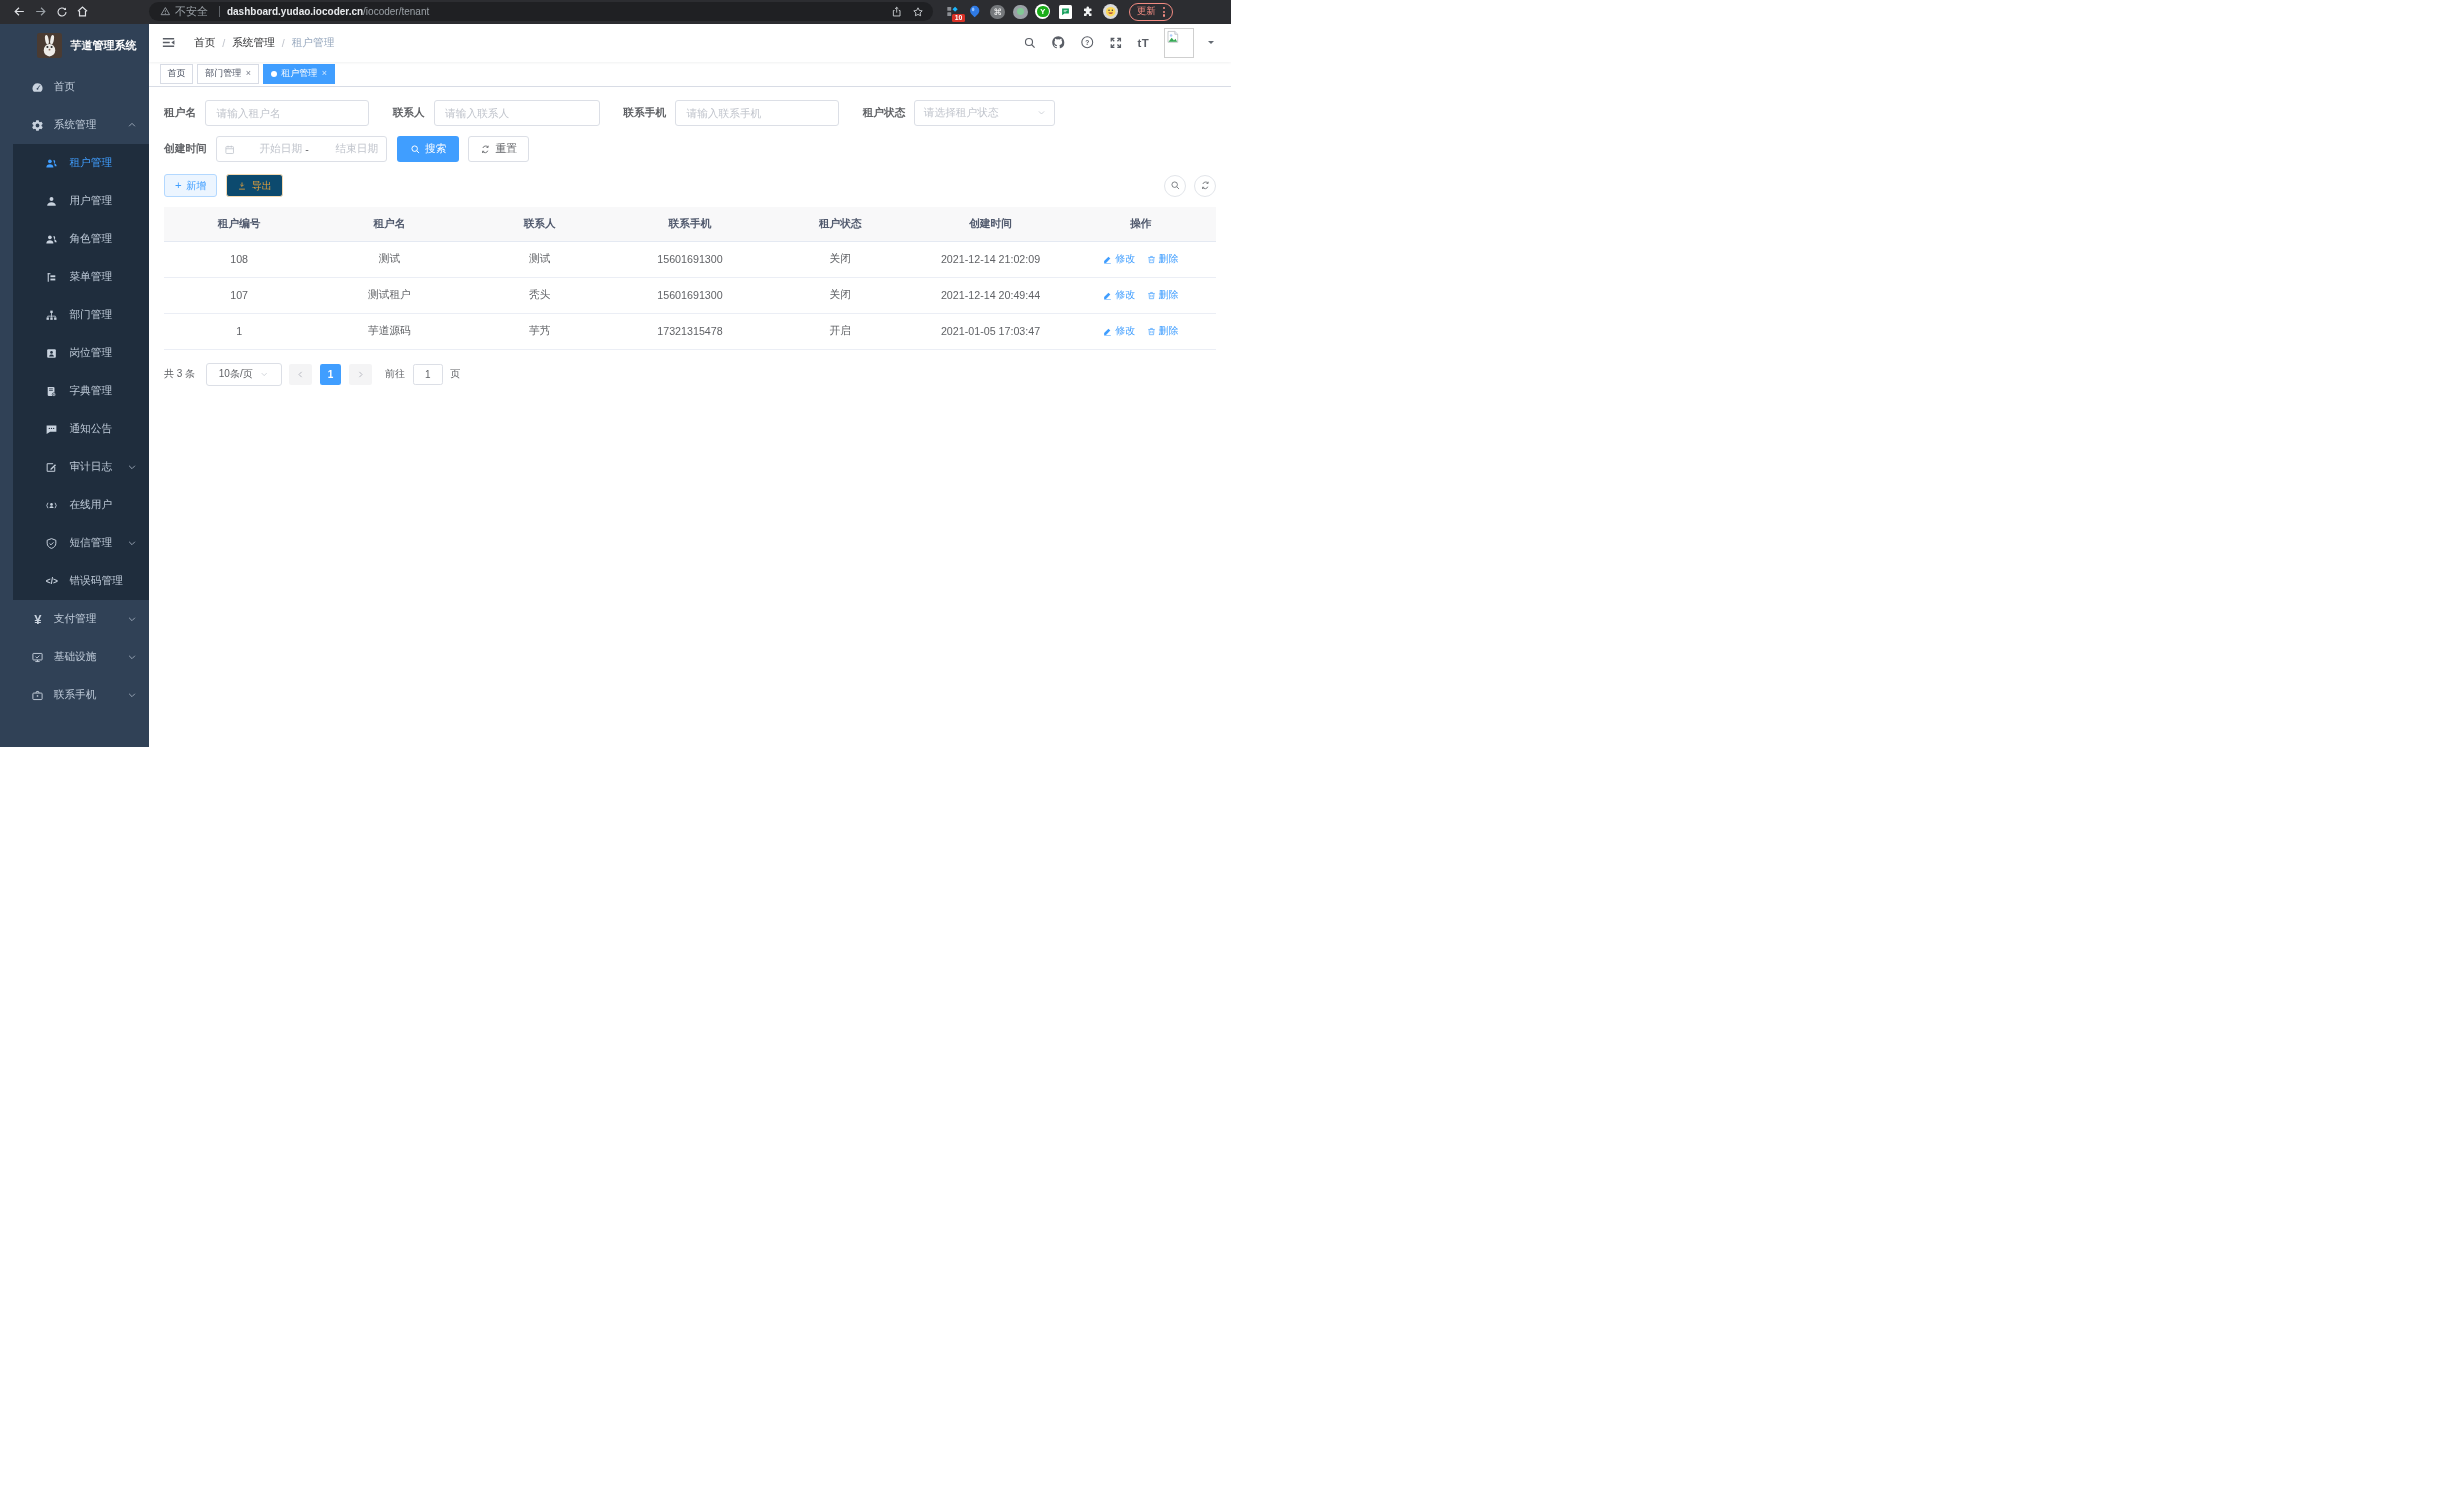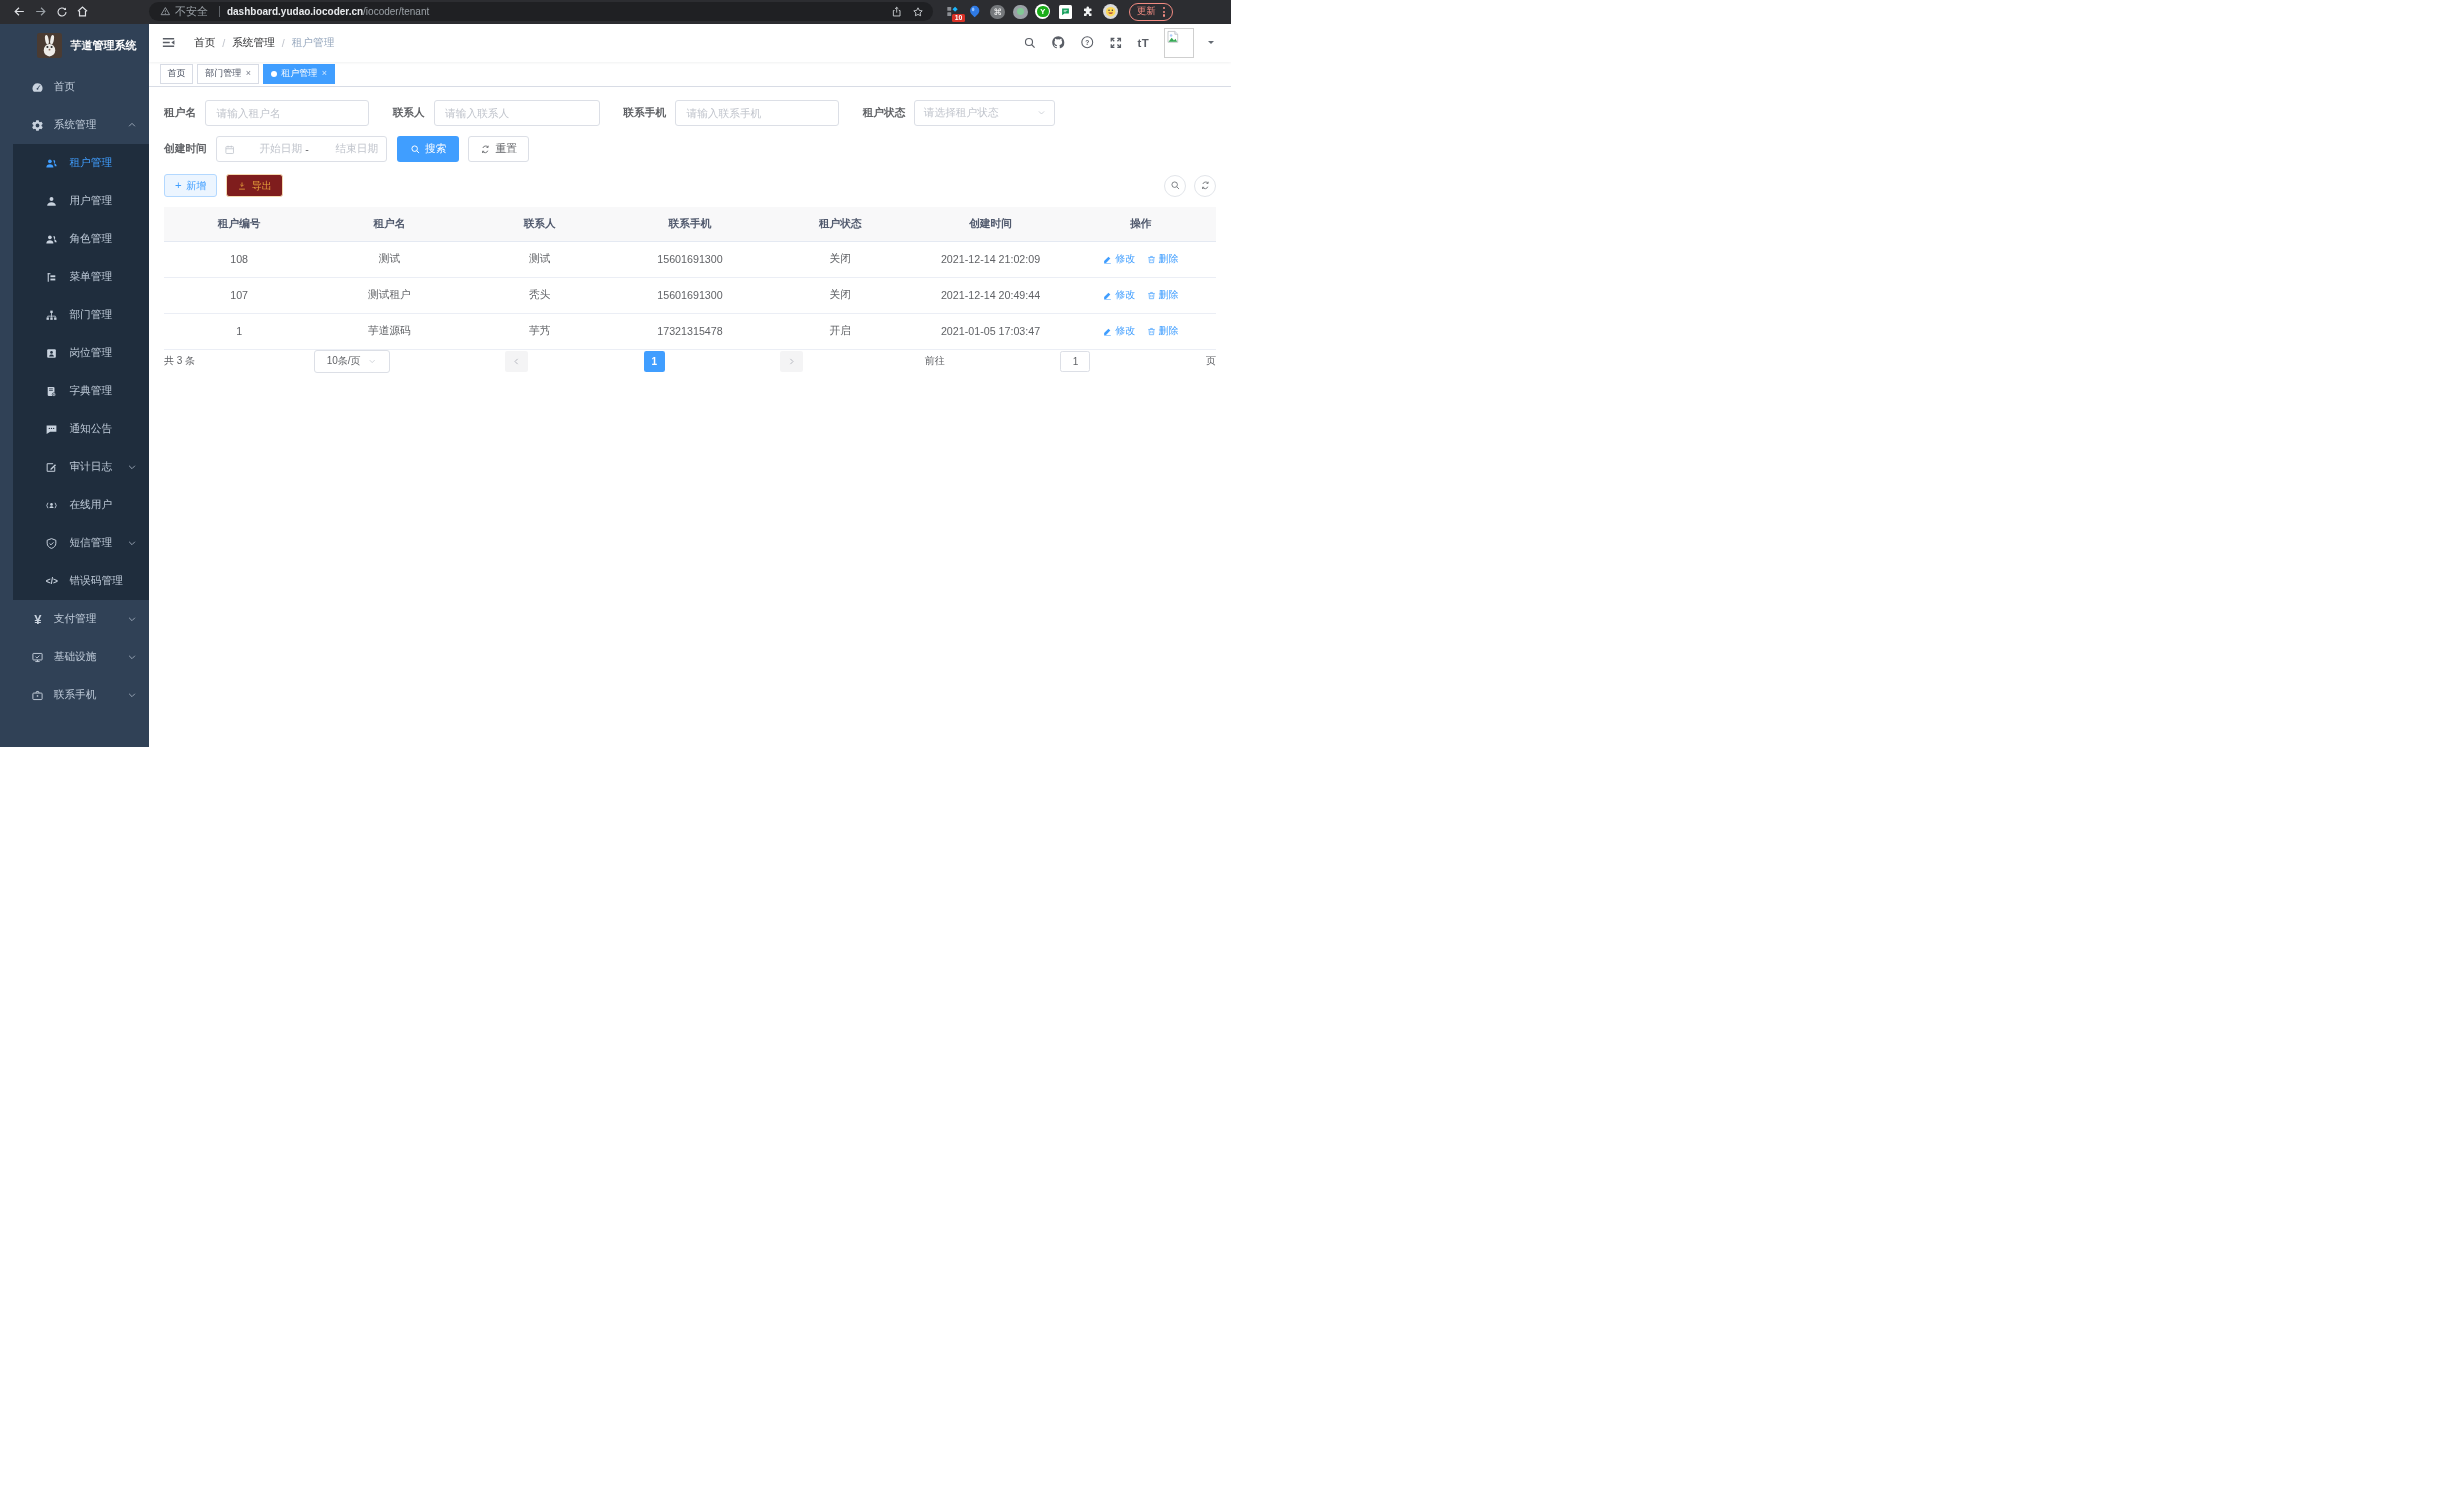--- a/index.html
+++ b/index.html
@@ -87,32 +87,32 @@
   input.raw { border:none; outline:none; width:100%; font-size:10.7px; color:#606266; font-family:inherit; background:transparent; }
   input.raw::placeholder { color:#c0c4cc; }
   .sel-caret { margin-left:auto; color:#c0c4cc; }
   .date-range .ph { color:#c0c4cc; flex:1; text-align:right; white-space:nowrap; }
   .date-range .dsep { color:#606266; padding:0 3px; }
   .btn { height:26px; border-radius:3px; border:0.8px solid transparent; display:inline-flex; align-items:center; justify-content:center; gap:4.6px; padding:0 11.4px; font-size:10.7px; cursor:pointer; font-family:inherit; }
   .btn-primary { background:#409eff; color:#fff; }
   .btn-default { background:#fff; border-color:#dcdfe6; color:#606266; }
   .btn-sm { height:23px; font-size:10px; padding:0 10px; border-radius:3px; }
   .btn-plain-primary { background:#ecf5ff; border:0.8px solid #b3d8ff; color:#409eff; }
-  .btn-plain-warning { background:#7f1d1d; border:0.8px solid #f5dab1; color:#e6a23c; }
+  .btn-plain-warning { background:#0c4a6e; border:0.8px solid #f5dab1; color:#e6a23c; }
   .toolbar { display:flex; align-items:center; margin:3px 0 10px; }
   .circ-group { margin-left:auto; display:flex; gap:7.6px; }
   .circ { width:22px; height:22px; border-radius:50%; border:0.8px solid #e2e5ea; background:#fff; color:#63666b; display:flex; align-items:center; justify-content:center; cursor:pointer; }
 
   table.grid { width:100%; border-collapse:collapse; table-layout:fixed; }
   table.grid th { background:#f8f8f9; height:34px; color:#515a6e; font-size:10.7px; font-weight:700; border-bottom:0.8px solid #e4e9f2; text-align:center; }
   table.grid td { height:36px; color:#606266; font-size:10.7px; border-bottom:0.8px solid #ebeef5; text-align:center; }
   .op-cell { display:flex; align-items:center; justify-content:center; gap:11.4px; }
   .op-link { color:#409eff; font-size:10px; display:inline-flex; align-items:center; gap:3px; cursor:pointer; white-space:nowrap; }
 
-  .pager { display:flex; align-items:center; justify-content:space-between; gap:7.6px; color:#606266; font-size:10px; }
+  .pager { display:flex; align-items:center; justify-content:flex-start; gap:7.6px; margin-top:13px; color:#606266; font-size:10px; }
   .pg-total { margin-right:3px; }
   .pg-select { width:76px; height:23px; border:0.8px solid #dcdfe6; border-radius:3px; display:flex; align-items:center; justify-content:center; gap:7.6px; cursor:pointer; background:#fff; }
   .pg-btn { width:23px; height:21px; border-radius:2.3px; background:#f4f4f5; color:#a9adb5; display:flex; align-items:center; justify-content:center; cursor:pointer; }
   .pg-num { width:21px; height:21px; border-radius:2.3px; background:#409eff; color:#fff; font-weight:700; display:flex; align-items:center; justify-content:center; cursor:pointer; }
   .goto-input { width:30px; height:21px; border:0.8px solid #dcdfe6; border-radius:2.3px; text-align:center; font-size:10px; color:#606266; outline:none; font-family:inherit; }
 </style>
 </head>
 <body>
 
 <div class="browser">

